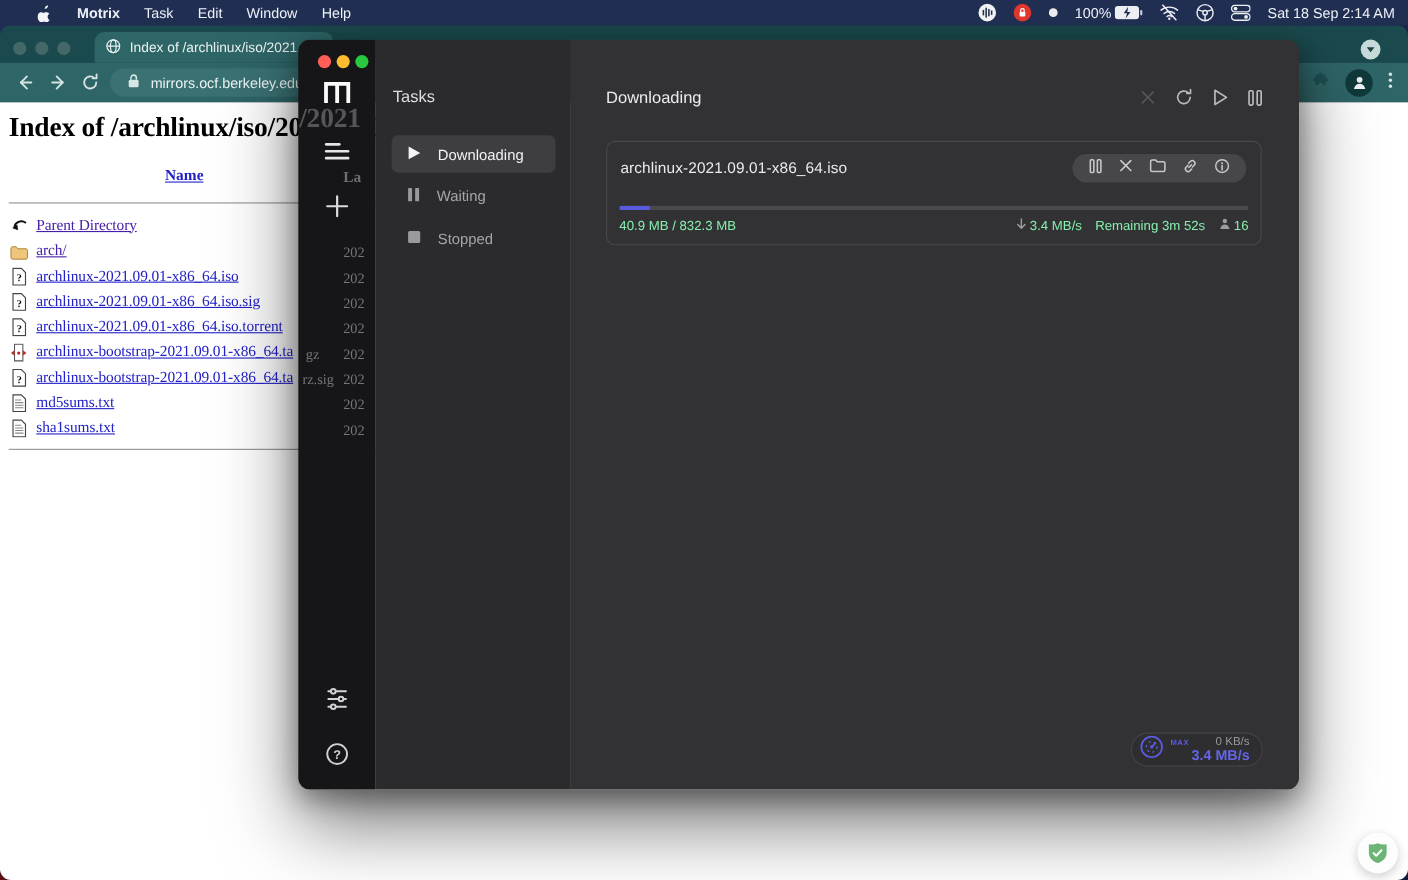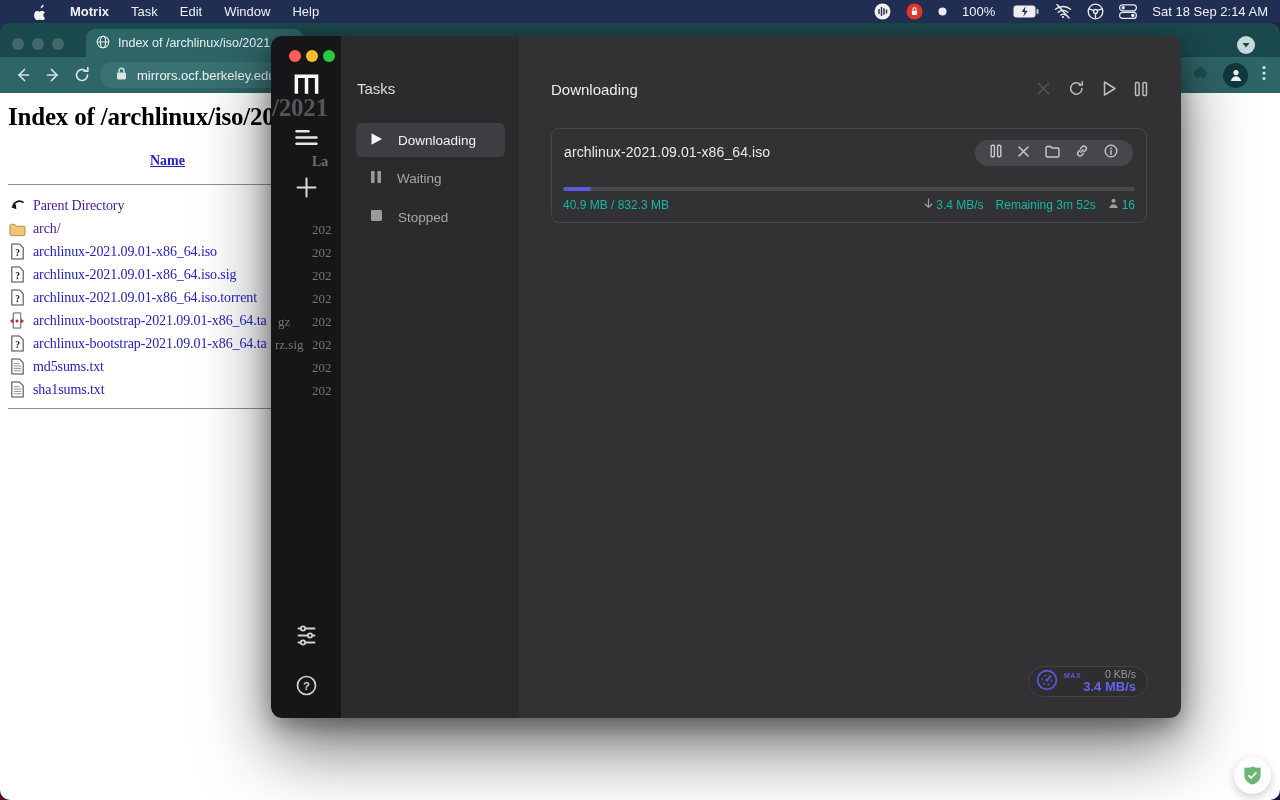--- a/index.html
+++ b/index.html
@@ -8,21 +8,21 @@
   .wall-red{position:absolute;left:-12px;bottom:-14px;width:38px;height:34px;border-radius:50%;
     background:radial-gradient(circle at 35% 65%,#72161f,#3c0910);z-index:1}
 
   
   .menubar{position:absolute;top:0;left:0;right:0;height:23px;background:#202e52;color:#eef1f8;
     display:flex;align-items:center;font-size:13px;z-index:60}
   .mb-left{display:flex;align-items:center;gap:22px;padding-left:34px}
   .mb-app{font-weight:700}
   .mb-item{font-weight:400}
   .mb-right{margin-left:auto;display:flex;align-items:center;gap:15px;padding-right:12px}
-  .mb-batt-group{display:flex;align-items:center;gap:18px}
+  .mb-batt-group{display:flex;align-items:center;gap:3px}
   .mb-ic{display:flex;align-items:center}
   .mb-clock{font-size:13px;white-space:nowrap}
 
   
   .browser{position:absolute;top:23px;left:0;width:1280px;height:777px;border-radius:10px;overflow:hidden;
     z-index:10;box-shadow:0 12px 42px rgba(0,0,0,.45)}
   .tabbar{position:absolute;top:0;left:0;right:0;height:34px;background:#1b4a4e}
   .bdot{position:absolute;top:15px;width:12px;height:12px;border-radius:50%;background:#43666682}
   .bdot.d1{left:12px;background:#446867}.bdot.d2{left:32px;background:#446867}.bdot.d3{left:52px;background:#446867}
   .tab{position:absolute;left:86px;top:6px;width:197px;height:28px;background:#2e6567;border-radius:9px 9px 0 0;
@@ -37,21 +37,21 @@
   .avatar{width:25px;height:25px;border-radius:50%;background:#10393c;display:flex;align-items:center;justify-content:center}
 
   .bpage{position:absolute;top:70px;left:0;right:0;bottom:0;background:#ffffff;color:#000;
     font-family:"Liberation Serif",serif}
   .bh1{position:absolute;top:10px;left:8px;margin:0;font-size:25px;font-weight:700;white-space:nowrap;letter-spacing:-.2px}
   .lhead-name{position:absolute;top:60px;left:150px;font-size:14px;font-weight:700;color:#2221c7;text-decoration:underline}
   .bhr{position:absolute;left:8px;width:356px;height:0;border:0;border-top:1px solid #919191;margin:0}
   .bhr.h1r{top:91px}.bhr.h2r{top:315px}
   .rows{position:absolute;top:101px;left:8px}
   .lr{display:flex;align-items:center;height:23px;gap:7px;white-space:nowrap}
-  .lr a{font-size:14px;color:#2221c7;letter-spacing:-.1px}
+  .lr a{font-size:14px;color:#2221c7;text-decoration:underline;letter-spacing:-.1px}
   .lr .purp{color:#4820a8}
   .fic{width:18px;height:18px;flex:none;display:flex;align-items:center;justify-content:center}
 
   
   .motrix{position:absolute;left:271px;top:36px;width:910px;height:682px;border-radius:11px;overflow:hidden;
     display:flex;z-index:30;box-shadow:0 30px 70px rgba(0,0,0,.55),0 8px 24px rgba(0,0,0,.35)}
   .abar{width:70px;flex:none;background:#161618;position:relative}
   .mdot{position:absolute;top:14px;width:12px;height:12px;border-radius:50%}
   .mdot.r{left:18px;background:#ff5f57}.mdot.y{left:35px;background:#febc2e}.mdot.g{left:52px;background:#28c840}
   .aic{position:absolute;display:flex;align-items:center;justify-content:center}
@@ -80,21 +80,21 @@
   .hic{display:flex;align-items:center;justify-content:center}
   .hic.dim{opacity:.25}
 
   .card{position:absolute;left:32px;top:92px;width:596px;height:95px;border:1px solid #48484c;border-radius:8px;box-sizing:border-box}
   .card-title{position:absolute;left:12px;top:15px;font-size:14px;color:#eaeaec;letter-spacing:.1px}
   .cpill{position:absolute;right:13px;top:11px;width:158px;height:26px;border-radius:13px;background:#47474b;
     display:flex;align-items:center;justify-content:space-evenly}
   .ptrack{position:absolute;left:11px;right:11px;top:58px;height:4px;border-radius:2px;background:#4a4a4e;overflow:hidden}
   .pfill{height:100%;border-radius:2px;background:#5a5ae0}
   .cstats{position:absolute;left:11px;right:11px;top:69px;display:flex;justify-content:space-between;
-    font-size:12px;color:#14b8a6;align-items:center}
+    font-size:12px;color:#86efac;align-items:center}
   .cs-right{display:flex;gap:12px;align-items:center}
   .cs-chunk{display:flex;gap:3px;align-items:center}
 
   .speed{position:absolute;right:33px;bottom:21px;width:120px;height:31px;border:1px solid #434347;border-radius:16px;
     background:#2e2e31;display:flex;align-items:center;box-sizing:border-box;padding-left:7px}
   .max{position:absolute;left:35px;top:5px;font-size:7px;font-weight:700;letter-spacing:.5px;color:#5b5be0}
   .spd-col{margin-left:auto;padding-right:11px;text-align:right;line-height:1.15}
   .up{font-size:10.5px;color:#98989b}
   .dn{font-size:13px;color:#6565e8;font-weight:700}
 

